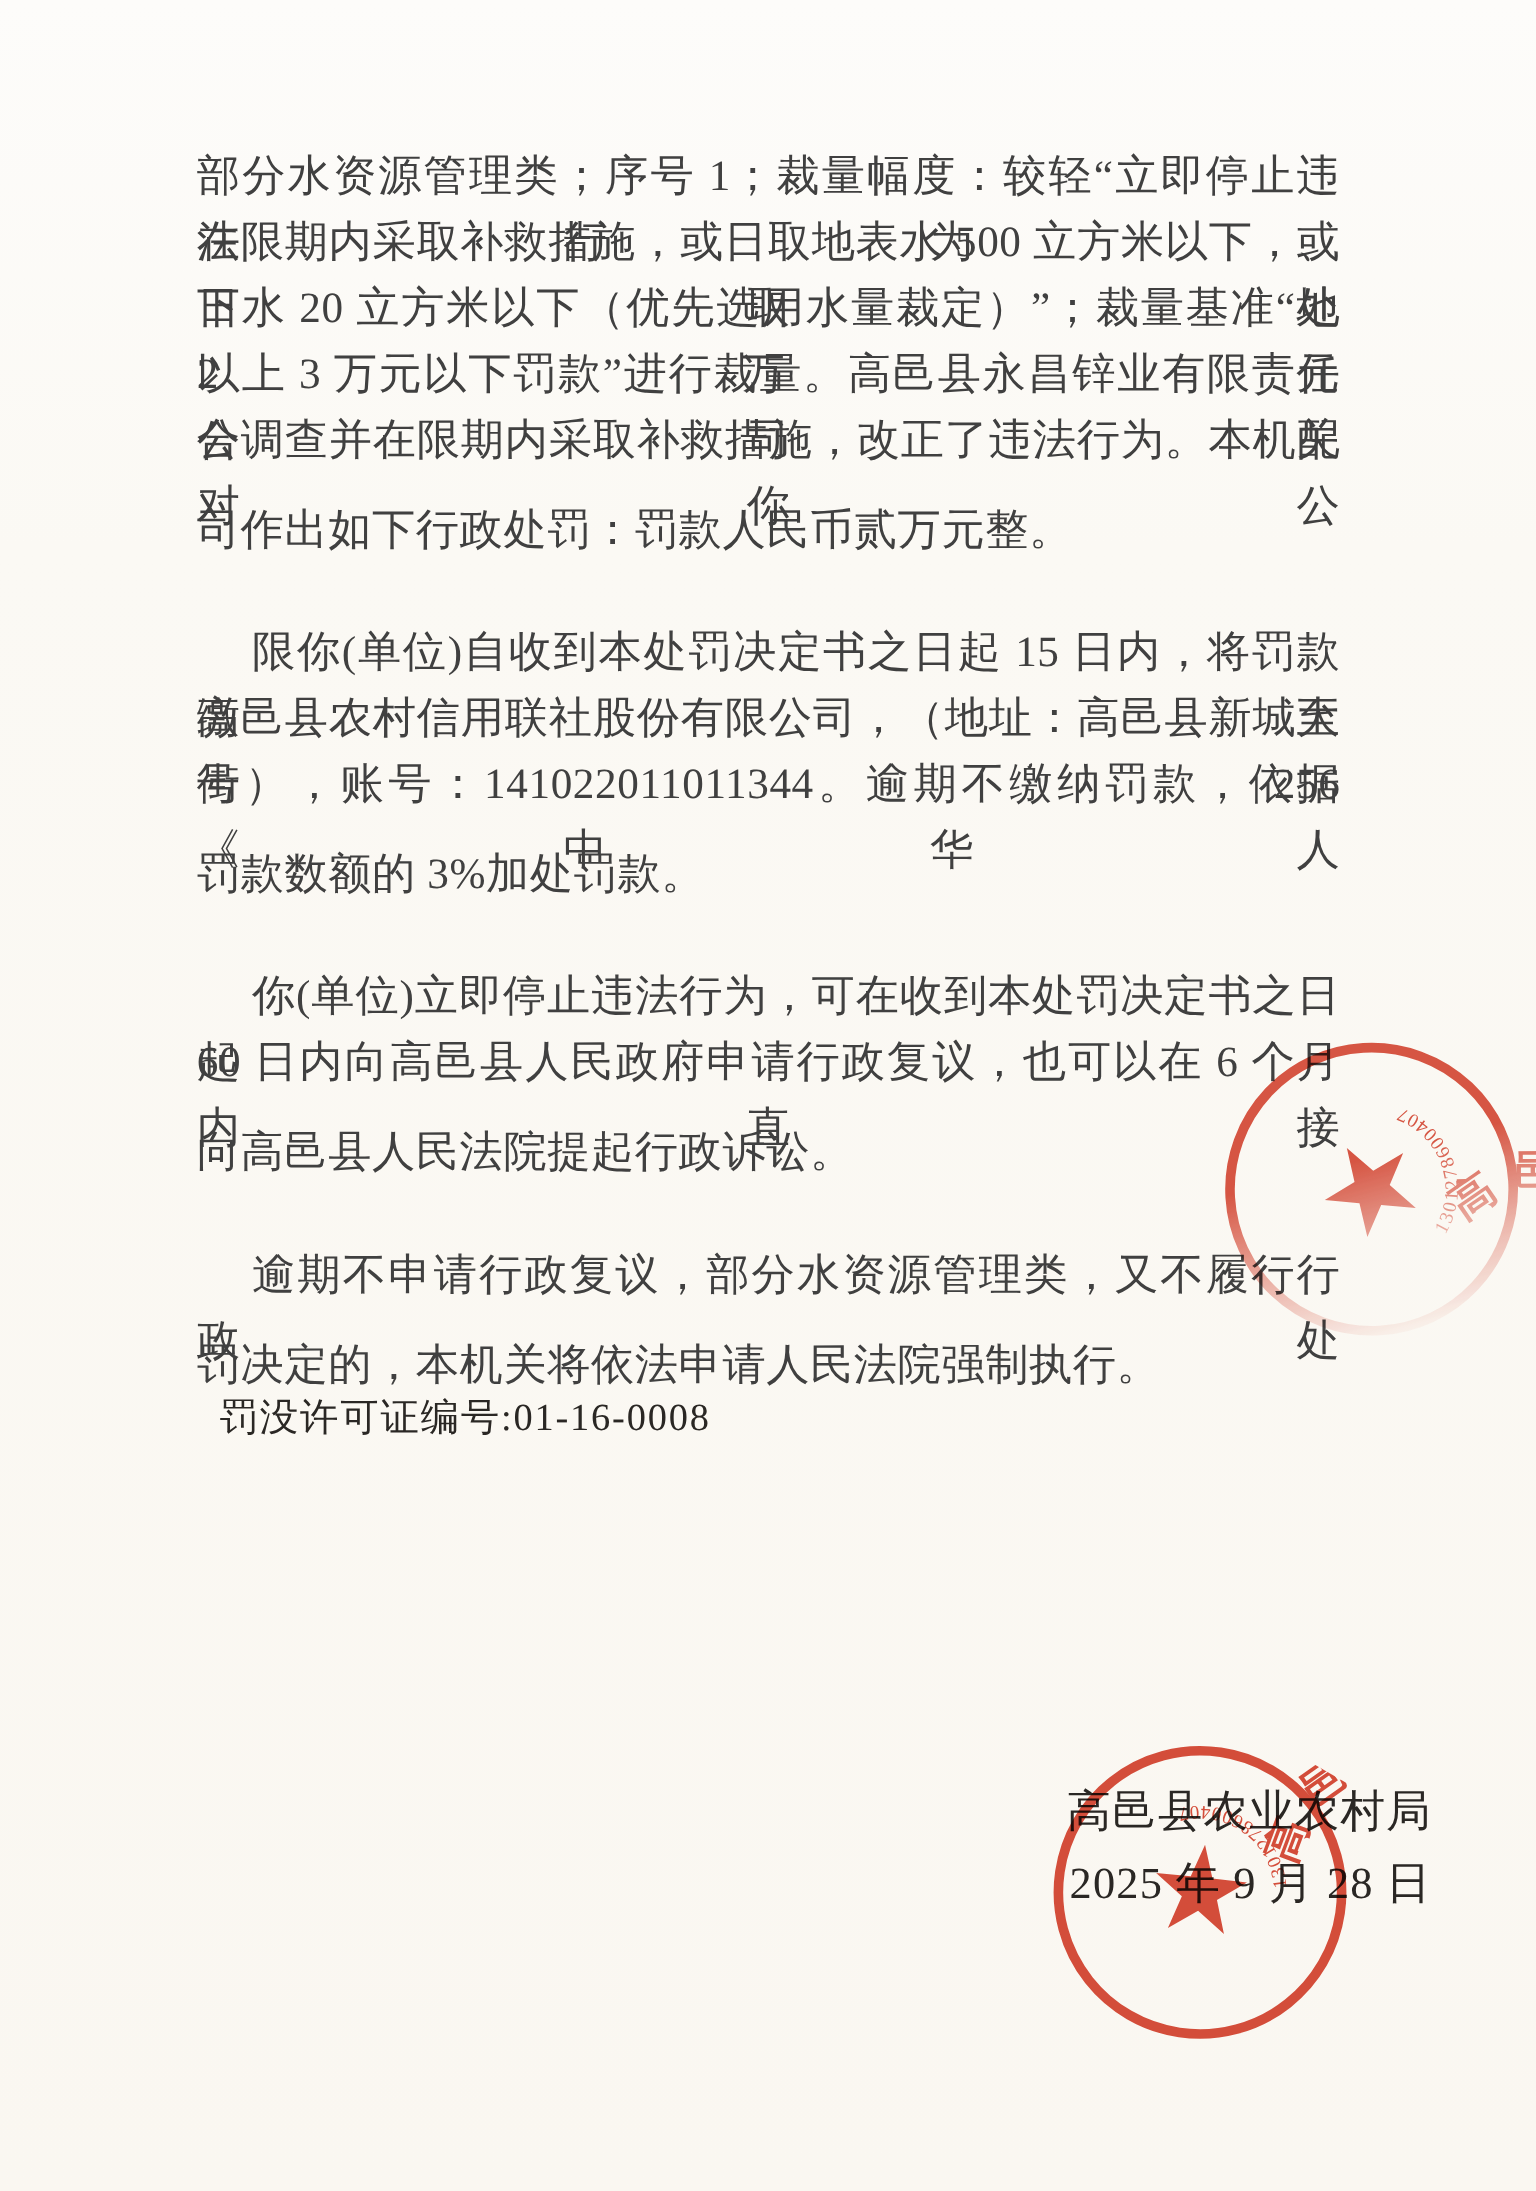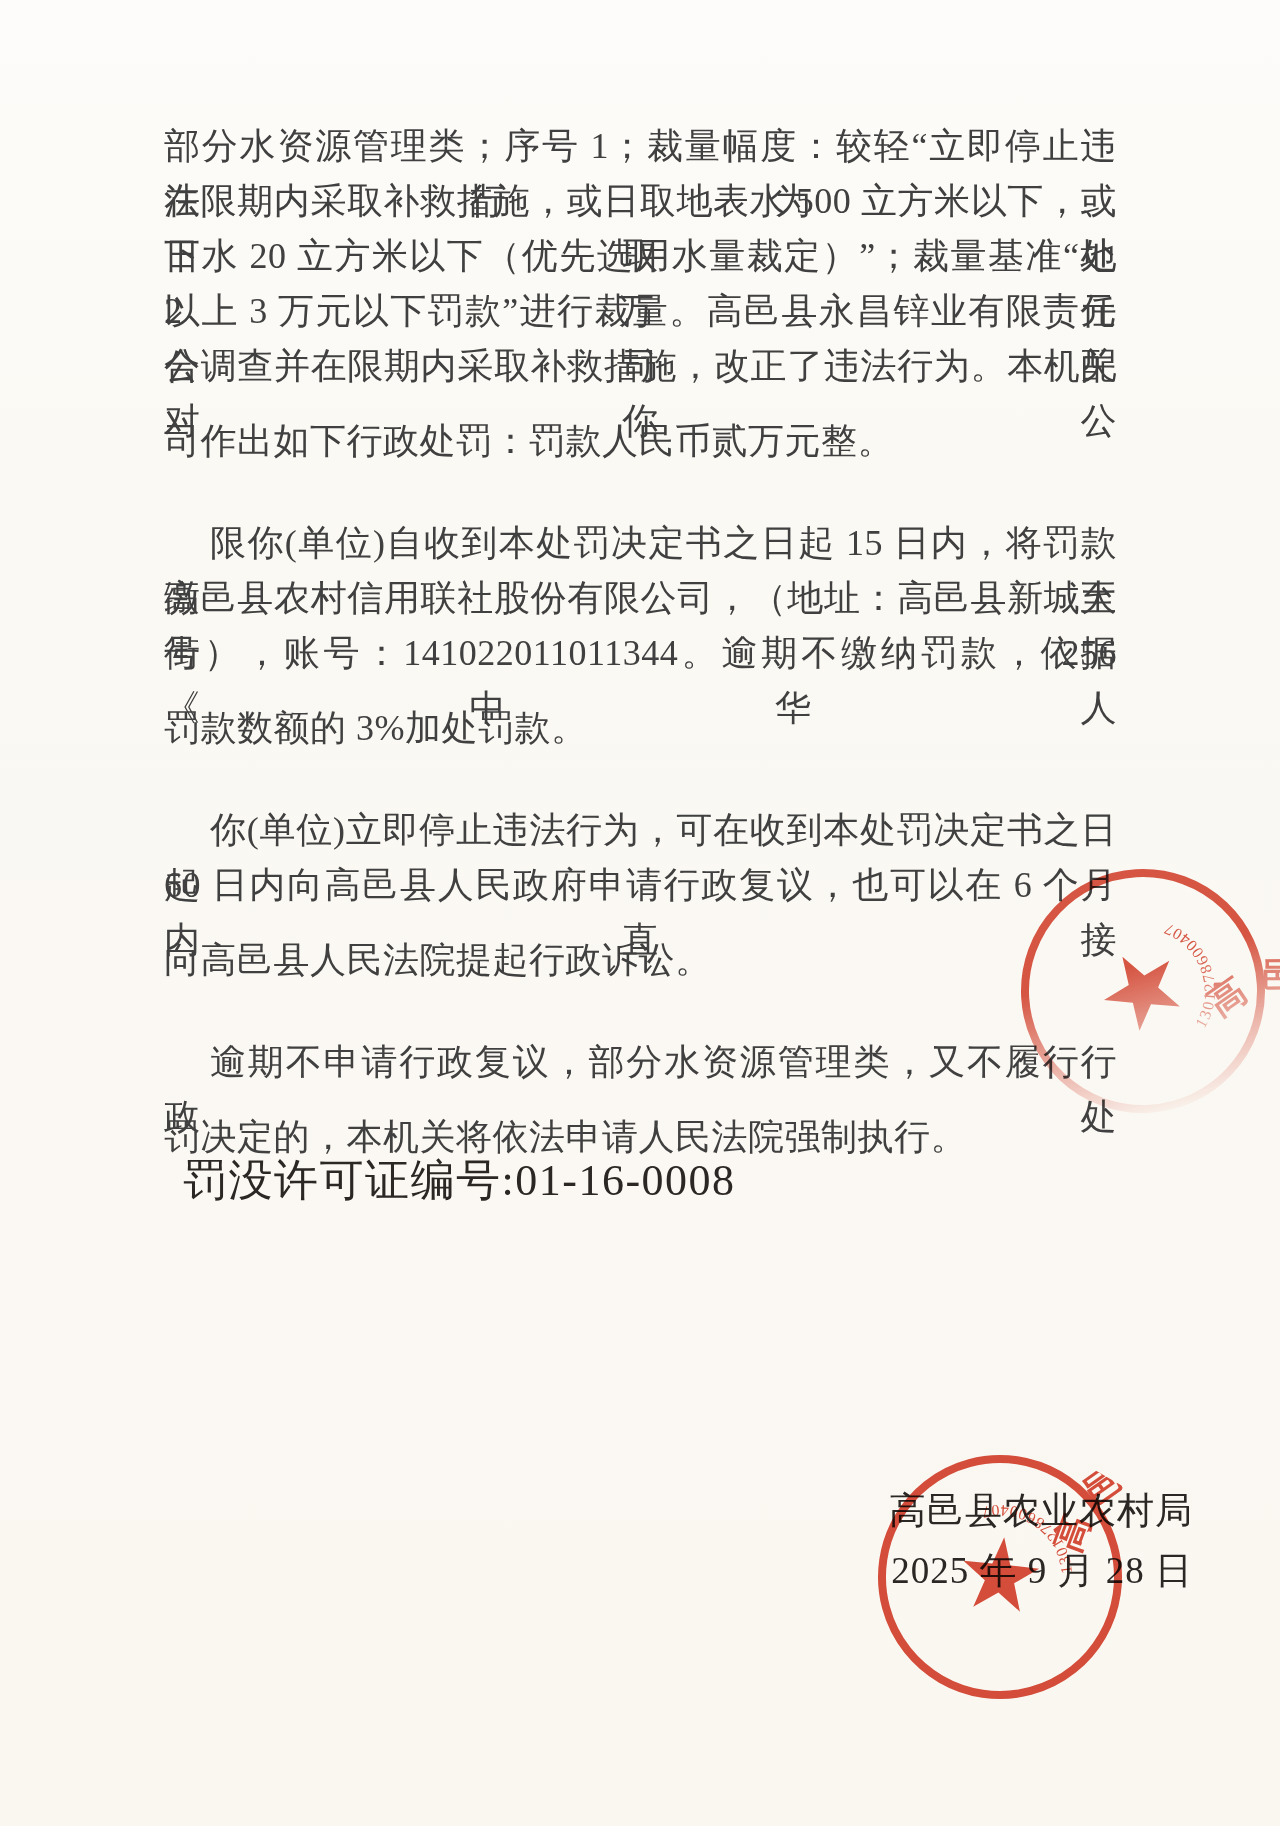--- a/index.html
+++ b/index.html
@@ -18,21 +18,21 @@
   .line{
     height:55px;line-height:55px;font-size:36px;
     text-align:justify;text-align-last:justify;text-justify:inter-character;
     letter-spacing:.5px;
     color:#404040;
   }
   .line.short{text-align-last:left;margin-top:20px;}
   .line.indent{text-indent:46px;margin-top:47px;}
   .license-line{
     position:absolute;left:183px;top:1158px;
-    font-size:44px;letter-spacing:1.5px;line-height:46px;text-align:right;
+    font-size:32px;letter-spacing:1.5px;line-height:46px;text-align:right;
   }
   .sign-block{
     position:absolute;right:87px;top:1488px;
     text-align:right;z-index:5;
   }
   .sign-agency{font-size:37px;letter-spacing:1px;line-height:46px;}
   .sign-date{font-size:37px;letter-spacing:1px;line-height:46px;margin-top:14px;}
   .stamp{
     position:absolute;width:280px;height:280px;z-index:6;
     mix-blend-mode:multiply;opacity:.92;pointer-events:none;

